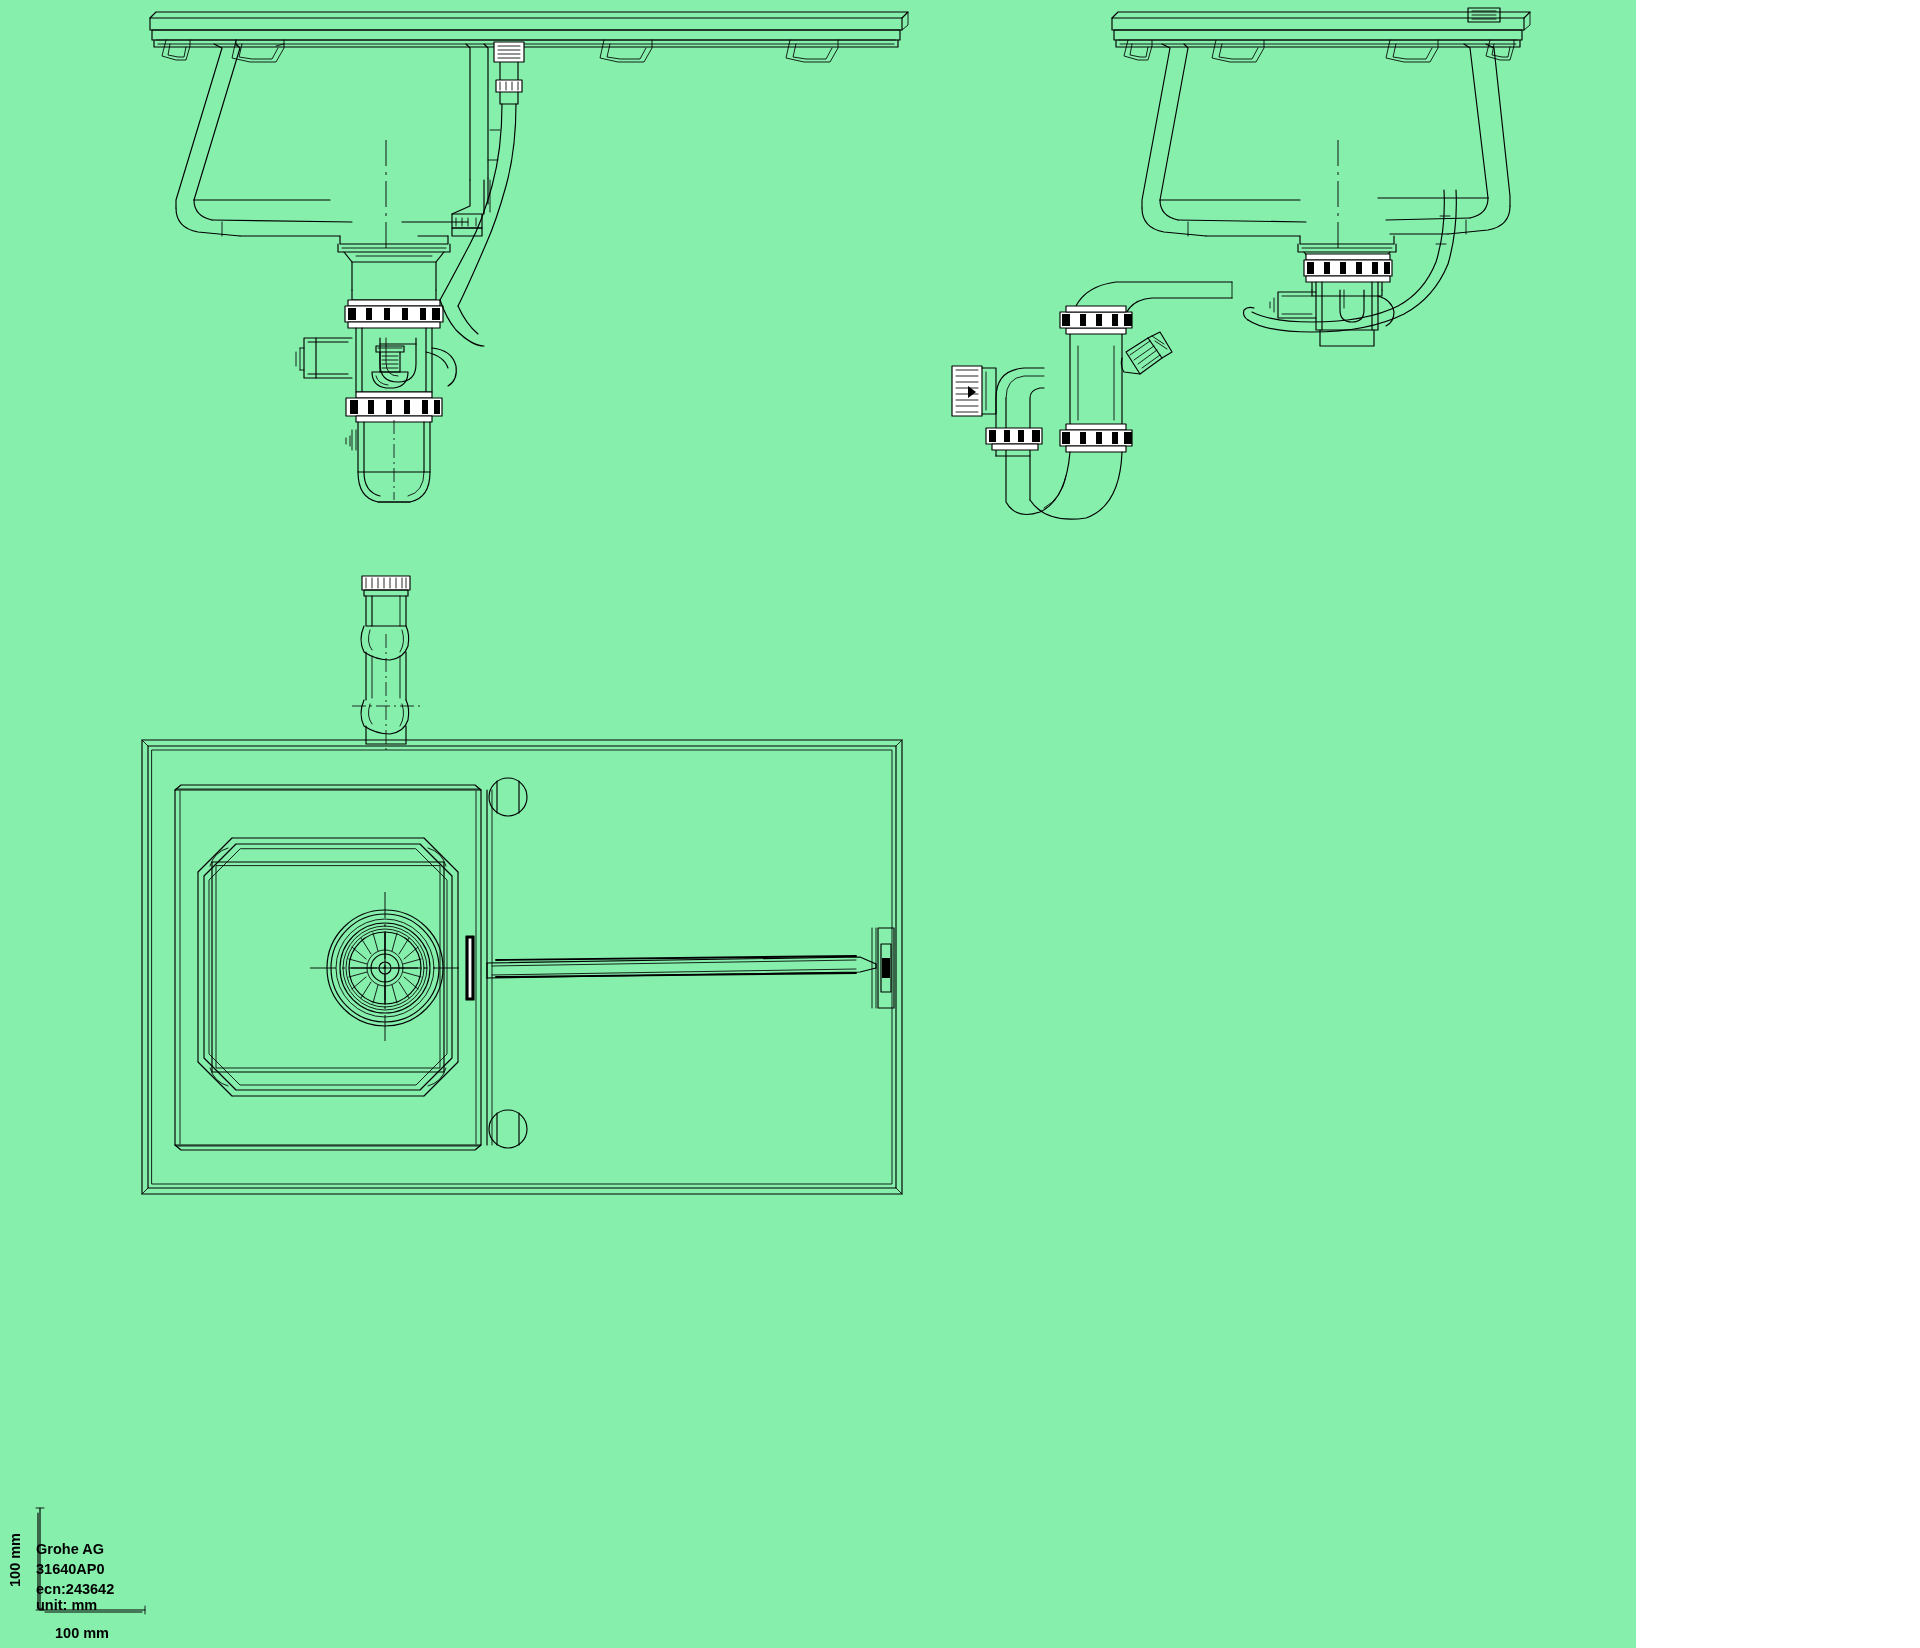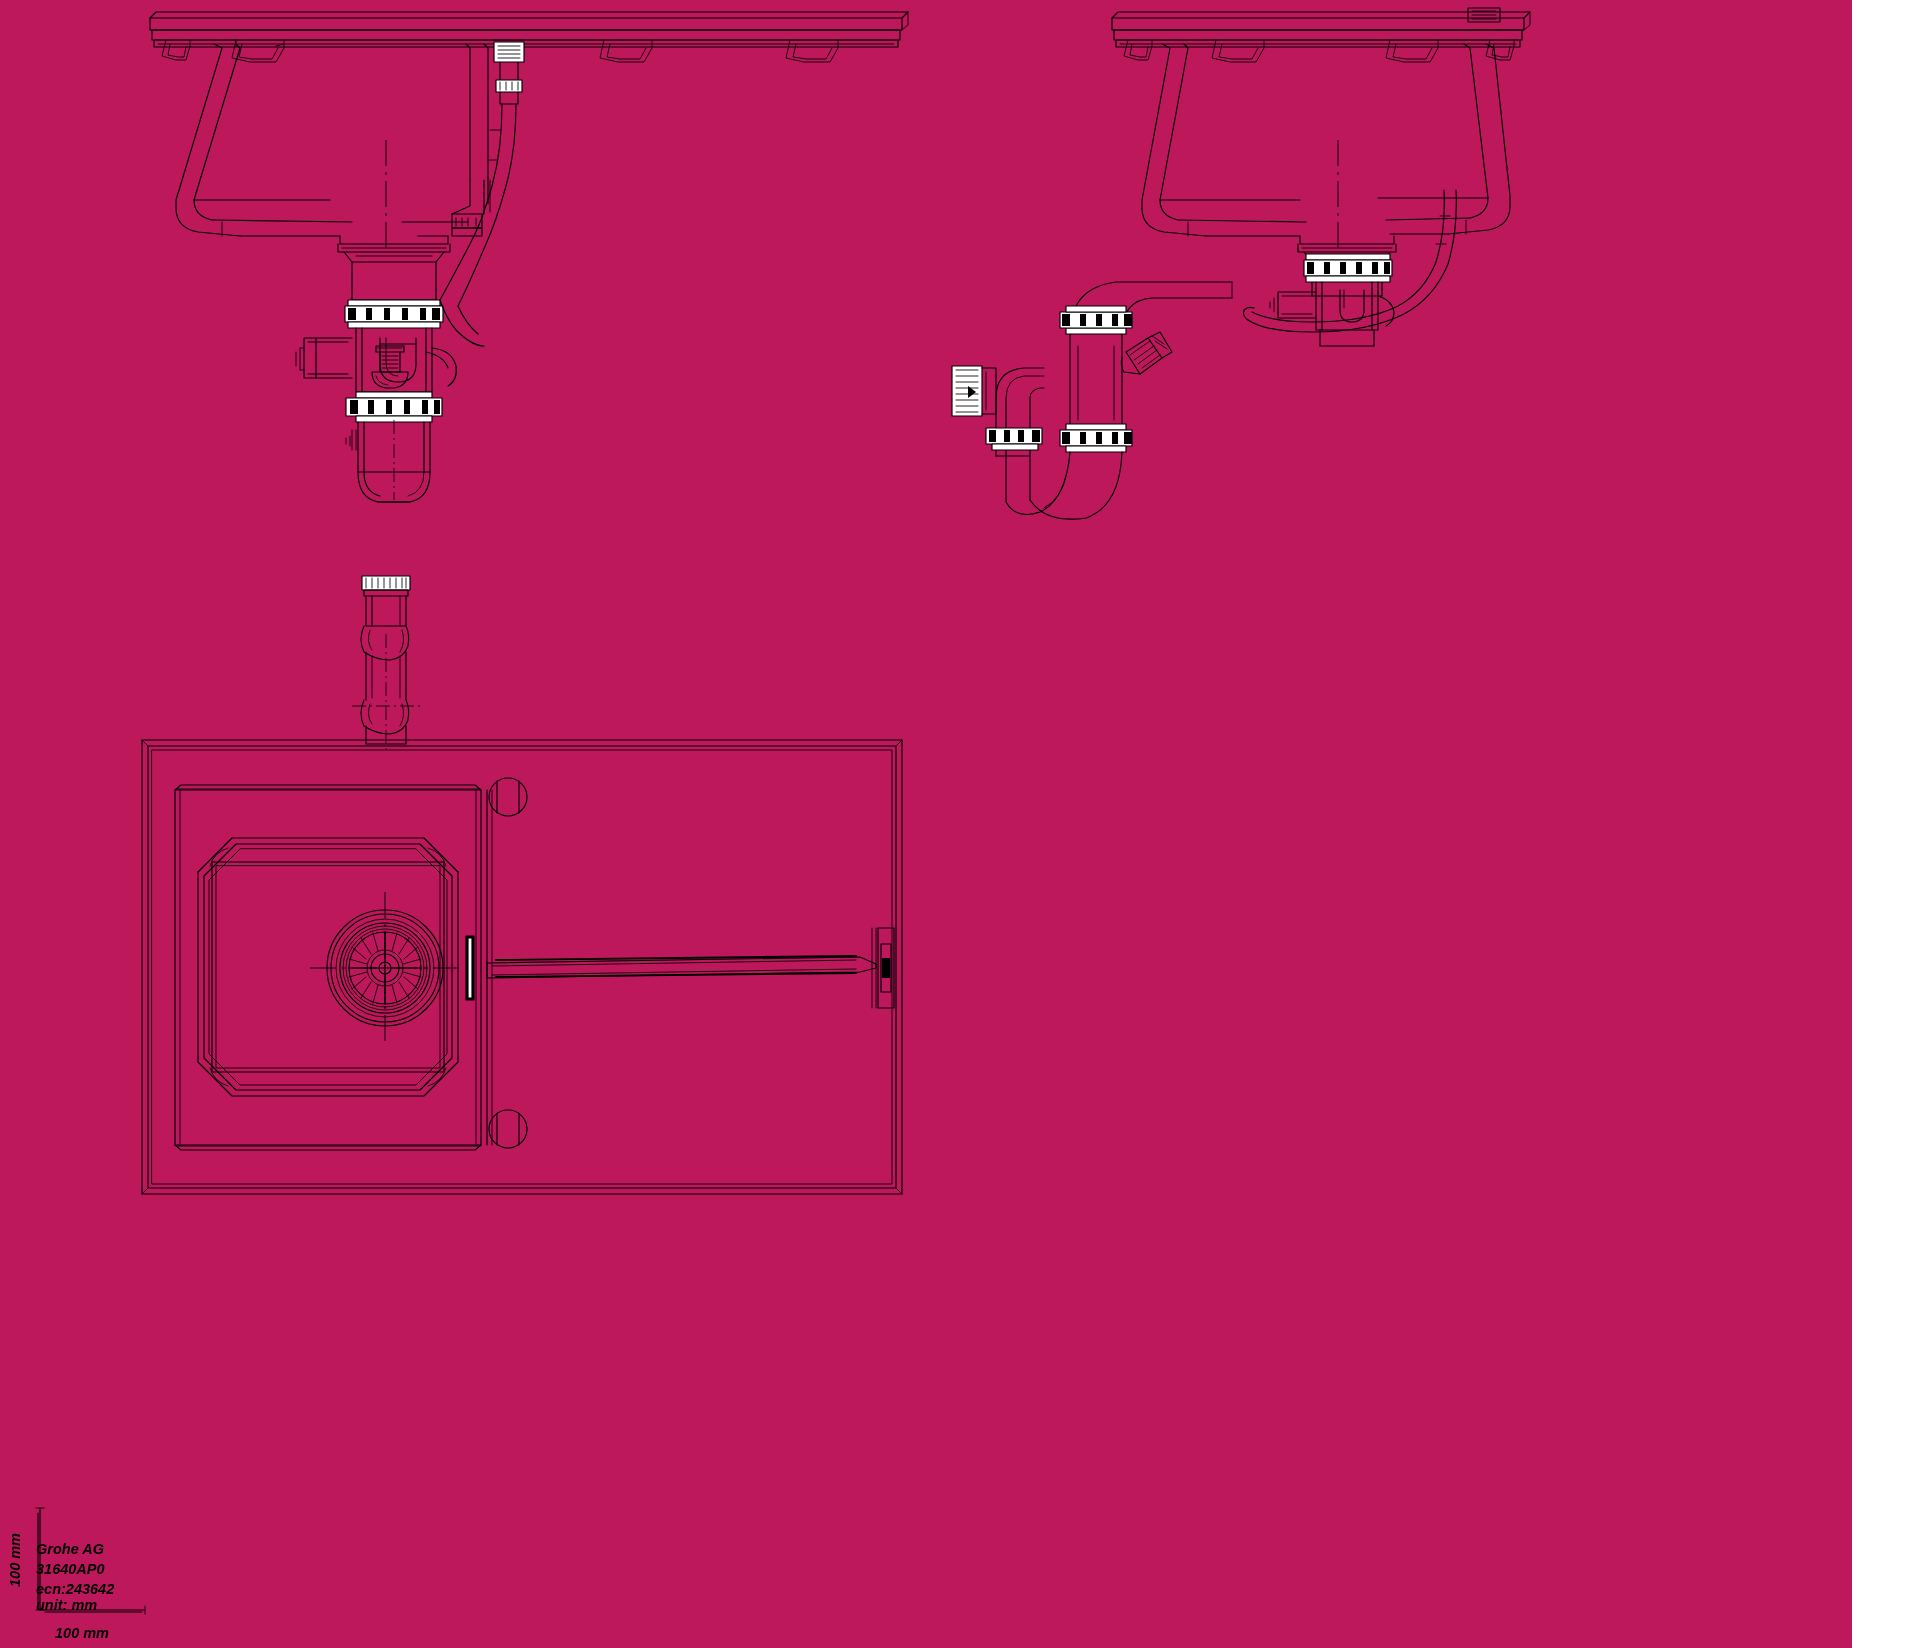--- a/index.html
+++ b/index.html
@@ -1,17 +1,17 @@
 <!DOCTYPE html>
 <html><head>
 <meta charset="utf-8">
 <style>
   html,body{margin:0;padding:0;background:#ffffff;}
   body{font-family:"Liberation Sans", sans-serif;}
-  #page{position:relative;width:1852px;height:1648px;background:#be185d;overflow:hidden;font-style:italic;}
+  #page{position:relative;width:1636px;height:1648px;background:#86efac;overflow:hidden;}
   svg{display:block;}
   .ln{fill:none;stroke:#000;stroke-width:1.15;stroke-linecap:round;stroke-linejoin:round;}
   .lnT{fill:none;stroke:#000;stroke-width:0.85;stroke-linecap:round;stroke-linejoin:round;}
   .lnH{fill:none;stroke:#000;stroke-width:1.9;stroke-linecap:round;stroke-linejoin:round;}
   .ctr{fill:none;stroke:#000;stroke-width:0.9;stroke-dasharray:26 6 3 6;}
   .ctrS{fill:none;stroke:#000;stroke-width:0.8;stroke-dasharray:14 4 2 4;}
   .fillw{fill:#fff;stroke:#000;stroke-width:1.15;stroke-linejoin:round;}
   .fillk{fill:#000;stroke:none;}
   .tbtxt{font-family:"Liberation Sans", sans-serif;font-size:14.5px;font-weight:700;fill:#000;}
   .tbtxtv{font-family:"Liberation Sans", sans-serif;font-size:14.5px;font-weight:700;fill:#000;}

